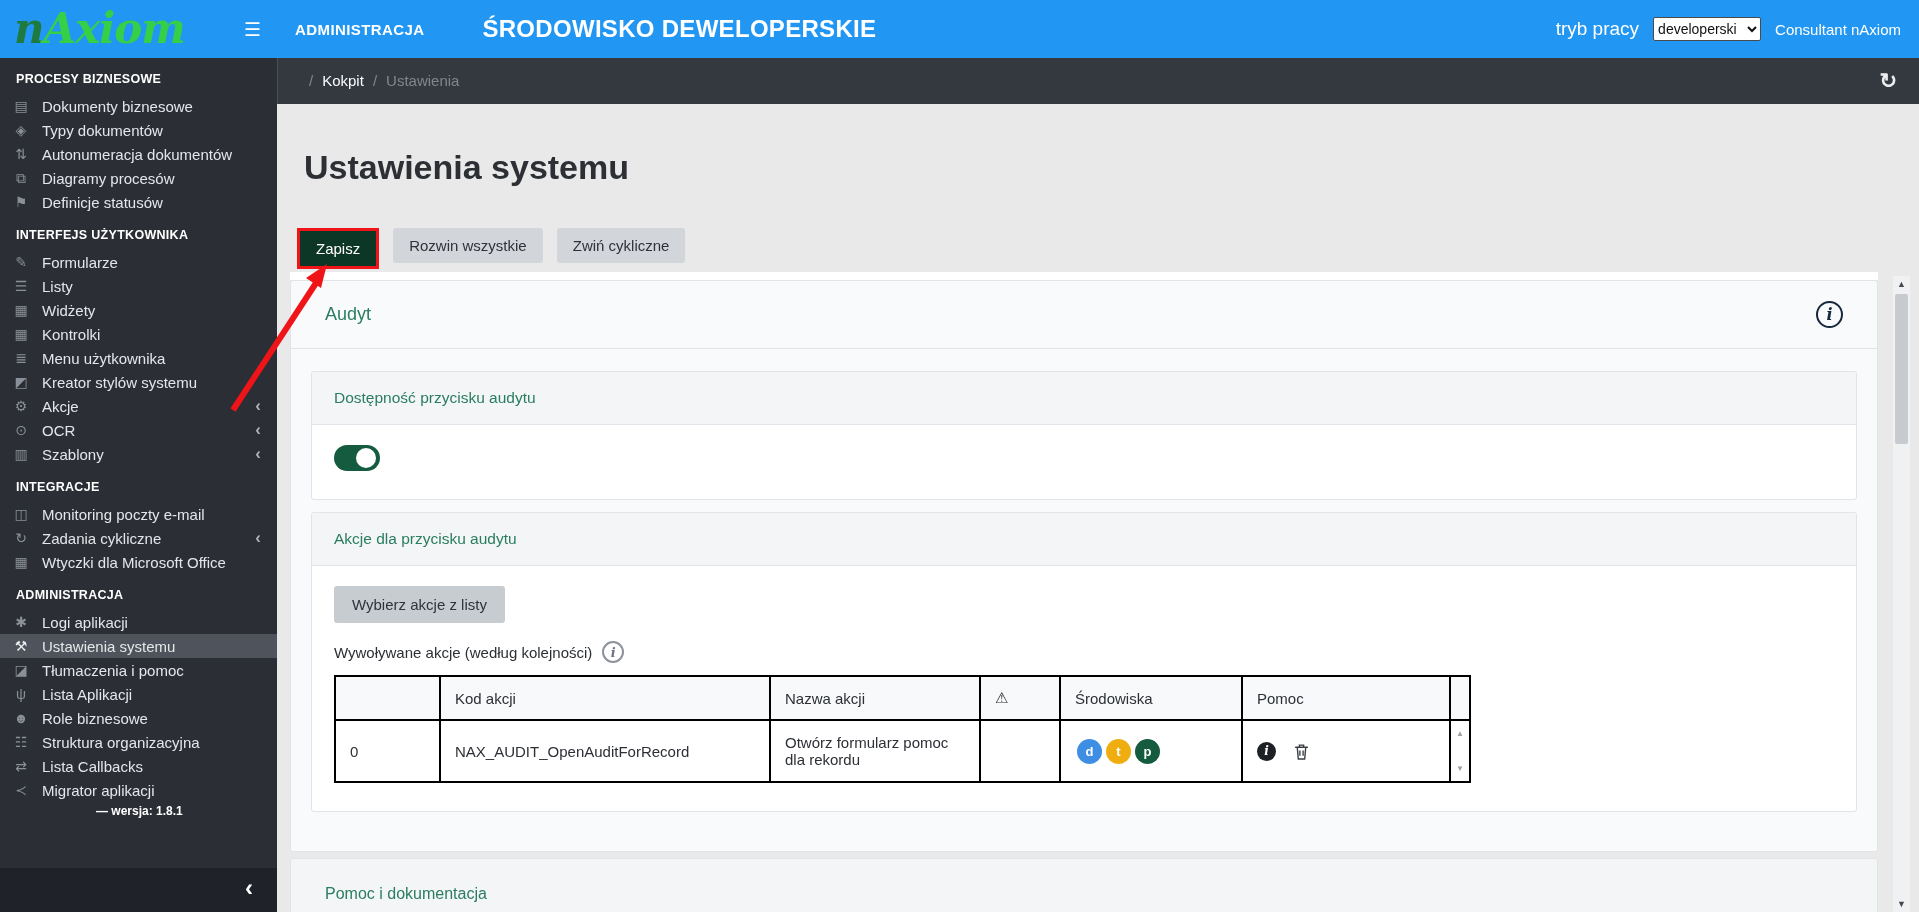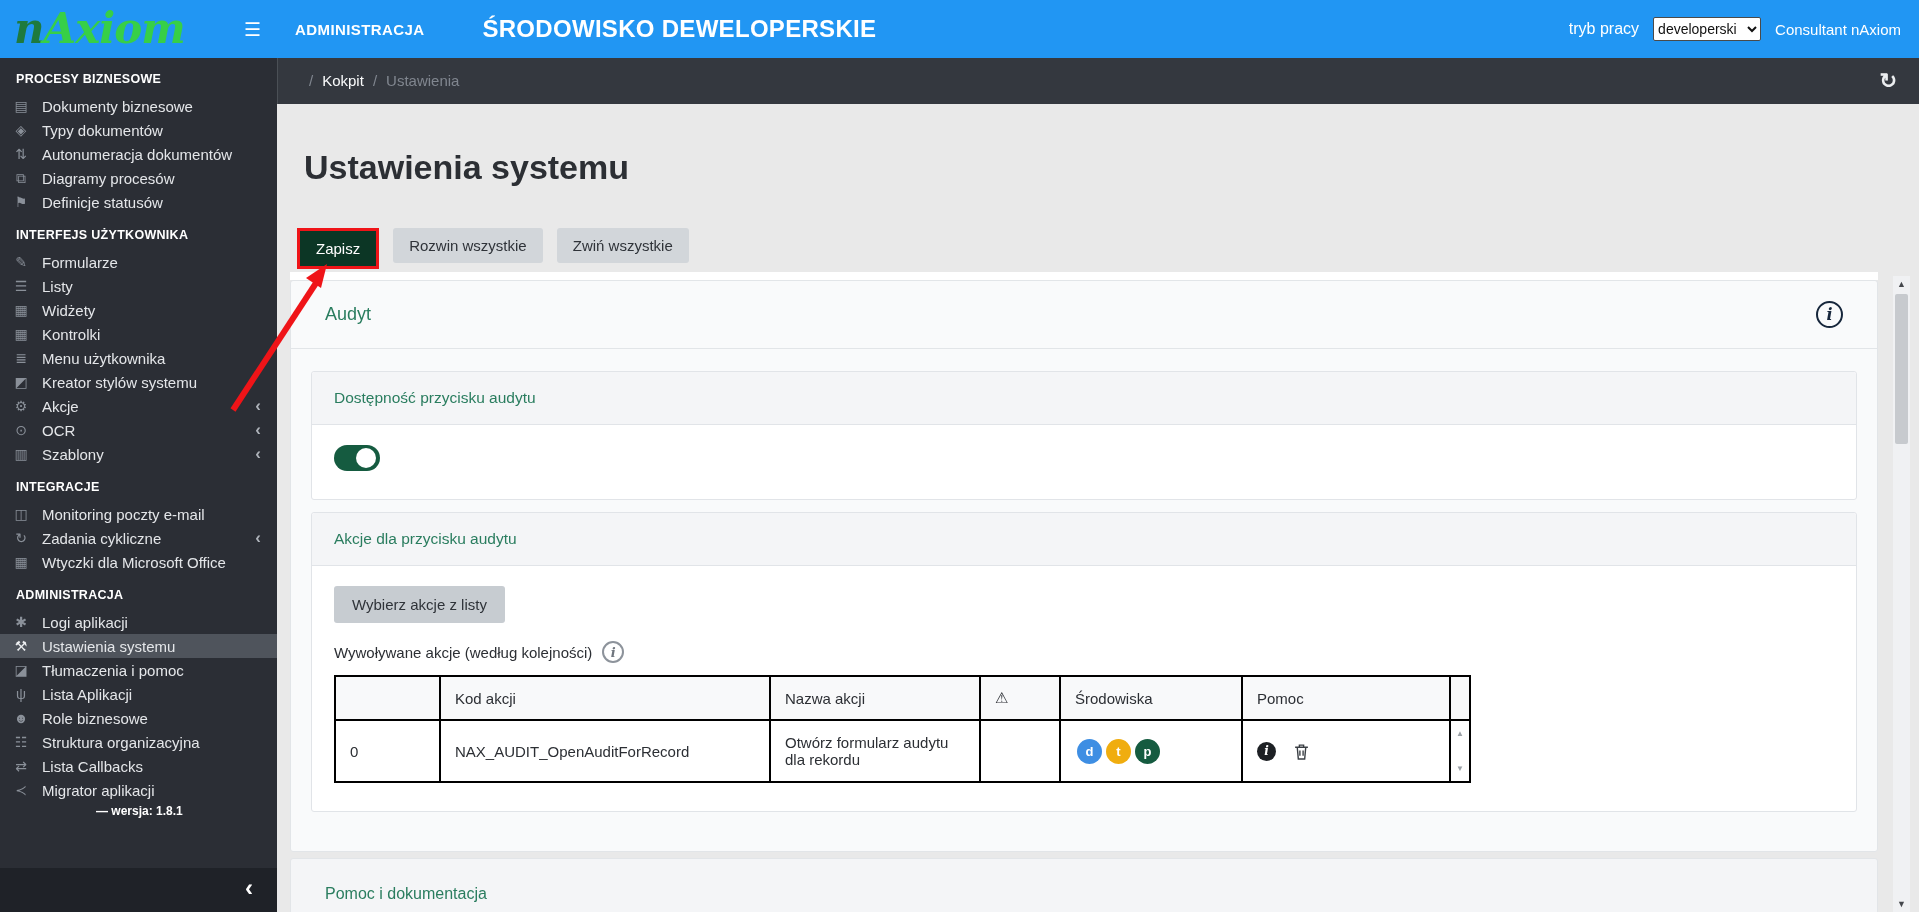--- a/index.html
+++ b/index.html
@@ -10,21 +10,21 @@
   .topbar { position:absolute; left:0; top:0; width:1919px; height:58px; background:#2196f3;
             display:flex; align-items:center; padding-left:14px; }
   .logo { font-family:"DejaVu Serif", serif; font-style:italic; font-weight:bold;
           font-size:42px; line-height:1; letter-spacing:-1px; width:218px; flex:none; }
   .logo .n  { color:#1e7a3e; }
   .logo .ax { color:#37cf47; }
   .hamburger { color:#fff; font-size:19px; margin-left:12px; cursor:pointer; }
   .app-section { margin-left:34px; font-weight:bold; font-size:15px; color:#fff; letter-spacing:.4px; }
   .environment { margin-left:58px; font-weight:bold; font-size:24px; color:#fff; letter-spacing:.3px; }
   .topbar-right { margin-left:auto; display:flex; align-items:center; gap:14px; padding-right:18px; color:#fff; }
-  .work-mode-label { font-size:16px;text-align:center; }
+  .work-mode-label { font-size:19px;text-align:center; }
   .work-mode-select { font-family:"Liberation Sans", sans-serif; font-size:14px; height:24px;
           background:#fff; color:#111; border:1px solid #4a4a4a; border-radius:2px; min-width:108px; }
   .user-name { font-size:15px; }
 
   
   .sidebar { position:absolute; left:0; top:58px; width:277px; bottom:0; background:#2b2e35; overflow:hidden; }
   .sb-title { padding:14px 16px 8px 16px; font-size:12.5px; font-weight:bold; color:#fff; letter-spacing:.3px; }
   .sb-item { display:flex; align-items:center; height:24px; padding-left:9px; color:#e4e6e9;
              font-size:15px; cursor:pointer; white-space:nowrap; }
   .sb-item.selected { background:#4f545c; }
@@ -254,21 +254,21 @@
 </div>
 
 <div class="main">
   <div class="page-title">Ustawienia systemu</div>
 
   <div class="toolbar">
     <span class="save-wrap">
       <button class="btn btn-save">Zapisz</button>
     </span>
     <button class="btn btn-gray">Rozwin wszystkie</button>
-    <button class="btn btn-gray">Zwiń wszystkie</button>
+    <button class="btn btn-gray">Zwiń cykliczne</button>
   </div>
 
   <div class="white-strip"></div>
 
   <div class="card">
     <div class="card-header">
       <span class="card-title">Audyt</span>
       <span class="info-circle">i</span>
     </div>
     <div class="card-body">
@@ -308,21 +308,21 @@
                   <th class="warn-head">⚠</th>
                   <th>Środowiska</th>
                   <th>Pomoc</th>
                   <th></th>
                 </tr>
               </thead>
             <tbody id="table-body">
                 <tr>
                   <td>0</td>
                   <td>NAX_AUDIT_OpenAuditForRecord</td>
-                  <td>Otwórz formularz audytu dla rekordu</td>
+                  <td>Otwórz formularz pomoc dla rekordu</td>
                   <td></td>
                   <td class="env-cell"><span class="badge" style="background: rgb(62, 142, 227);">d</span><span class="badge" style="background: rgb(240, 173, 15);">t</span><span class="badge" style="background: rgb(21, 91, 64);">p</span></td>
                   <td class="opt-cell"><span class="opt-info">i</span><span><svg class="trash-icon" width="15" height="17" viewBox="0 0 14 16">
                         <path d="M1 4h12M5 4V2h4v2M3 4l1 11h6l1-11M5.5 7v5M8.5 7v5" stroke="#3a3f44" fill="none" stroke-width="1.3"></path>
                       </svg></span></td>
                   <td class="scrollcell">
                     <span class="mini-arrow mini-up">▲</span>
                     <span class="mini-arrow mini-down">▼</span>
                   </td>
                 </tr>

